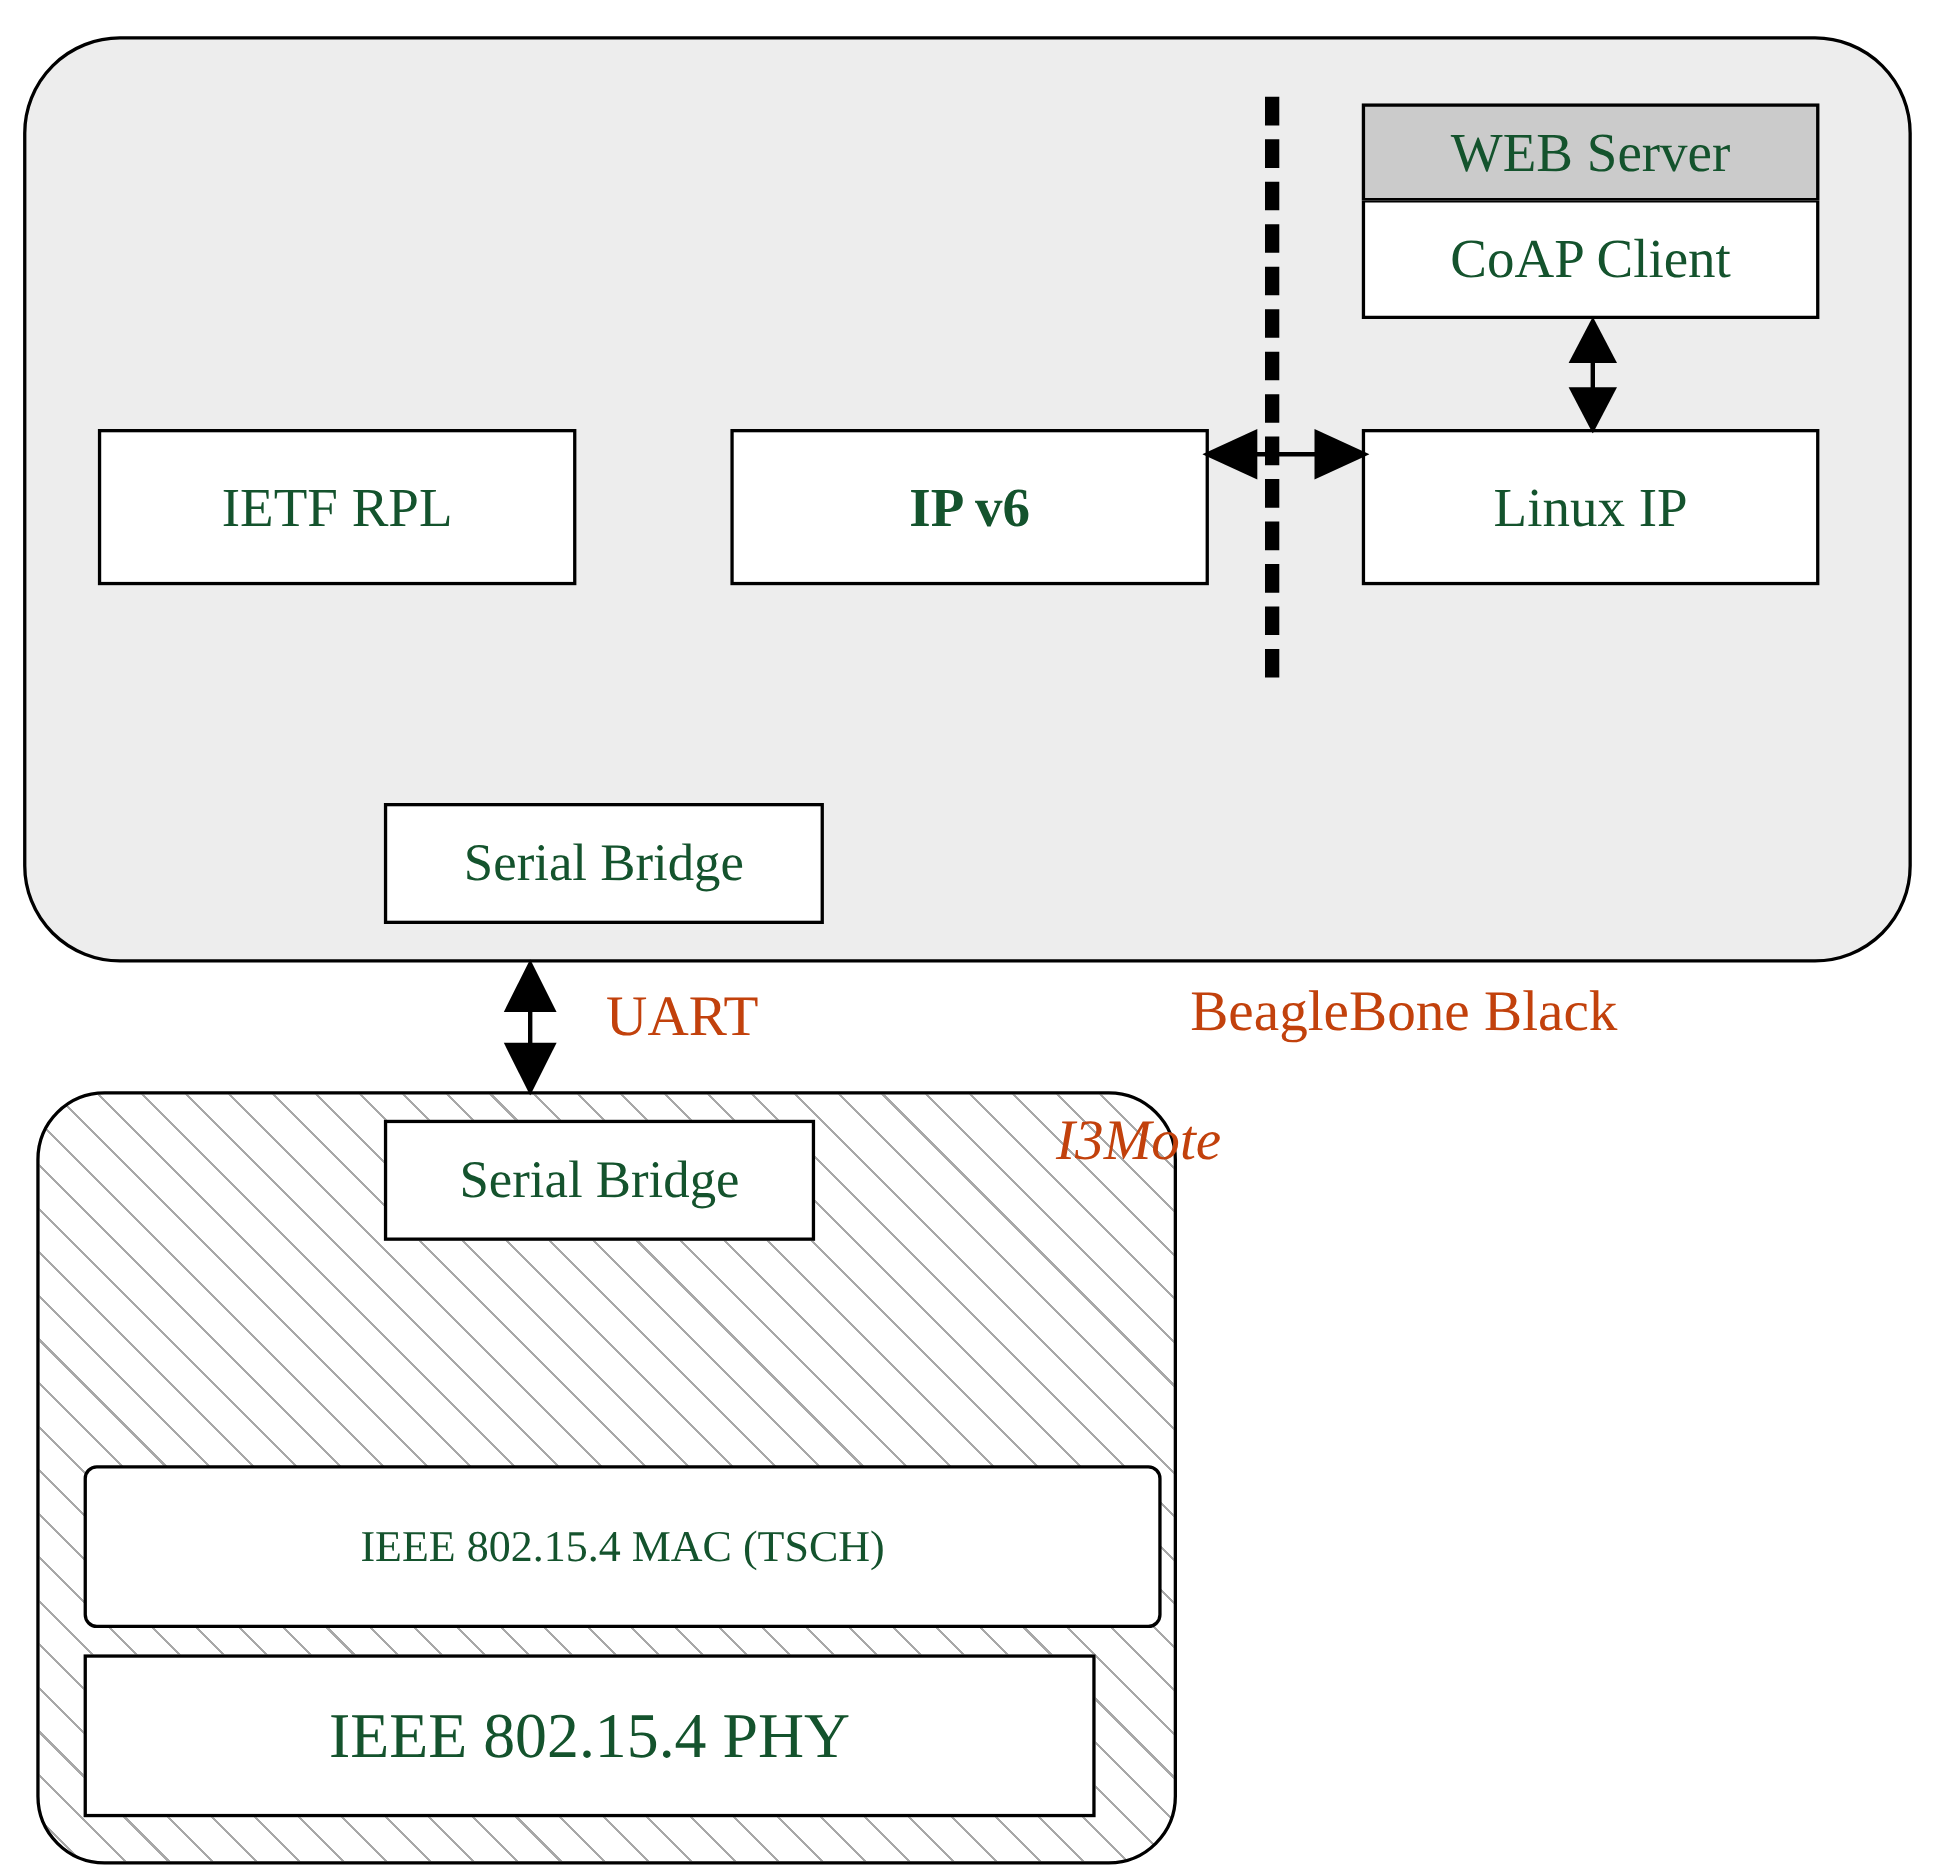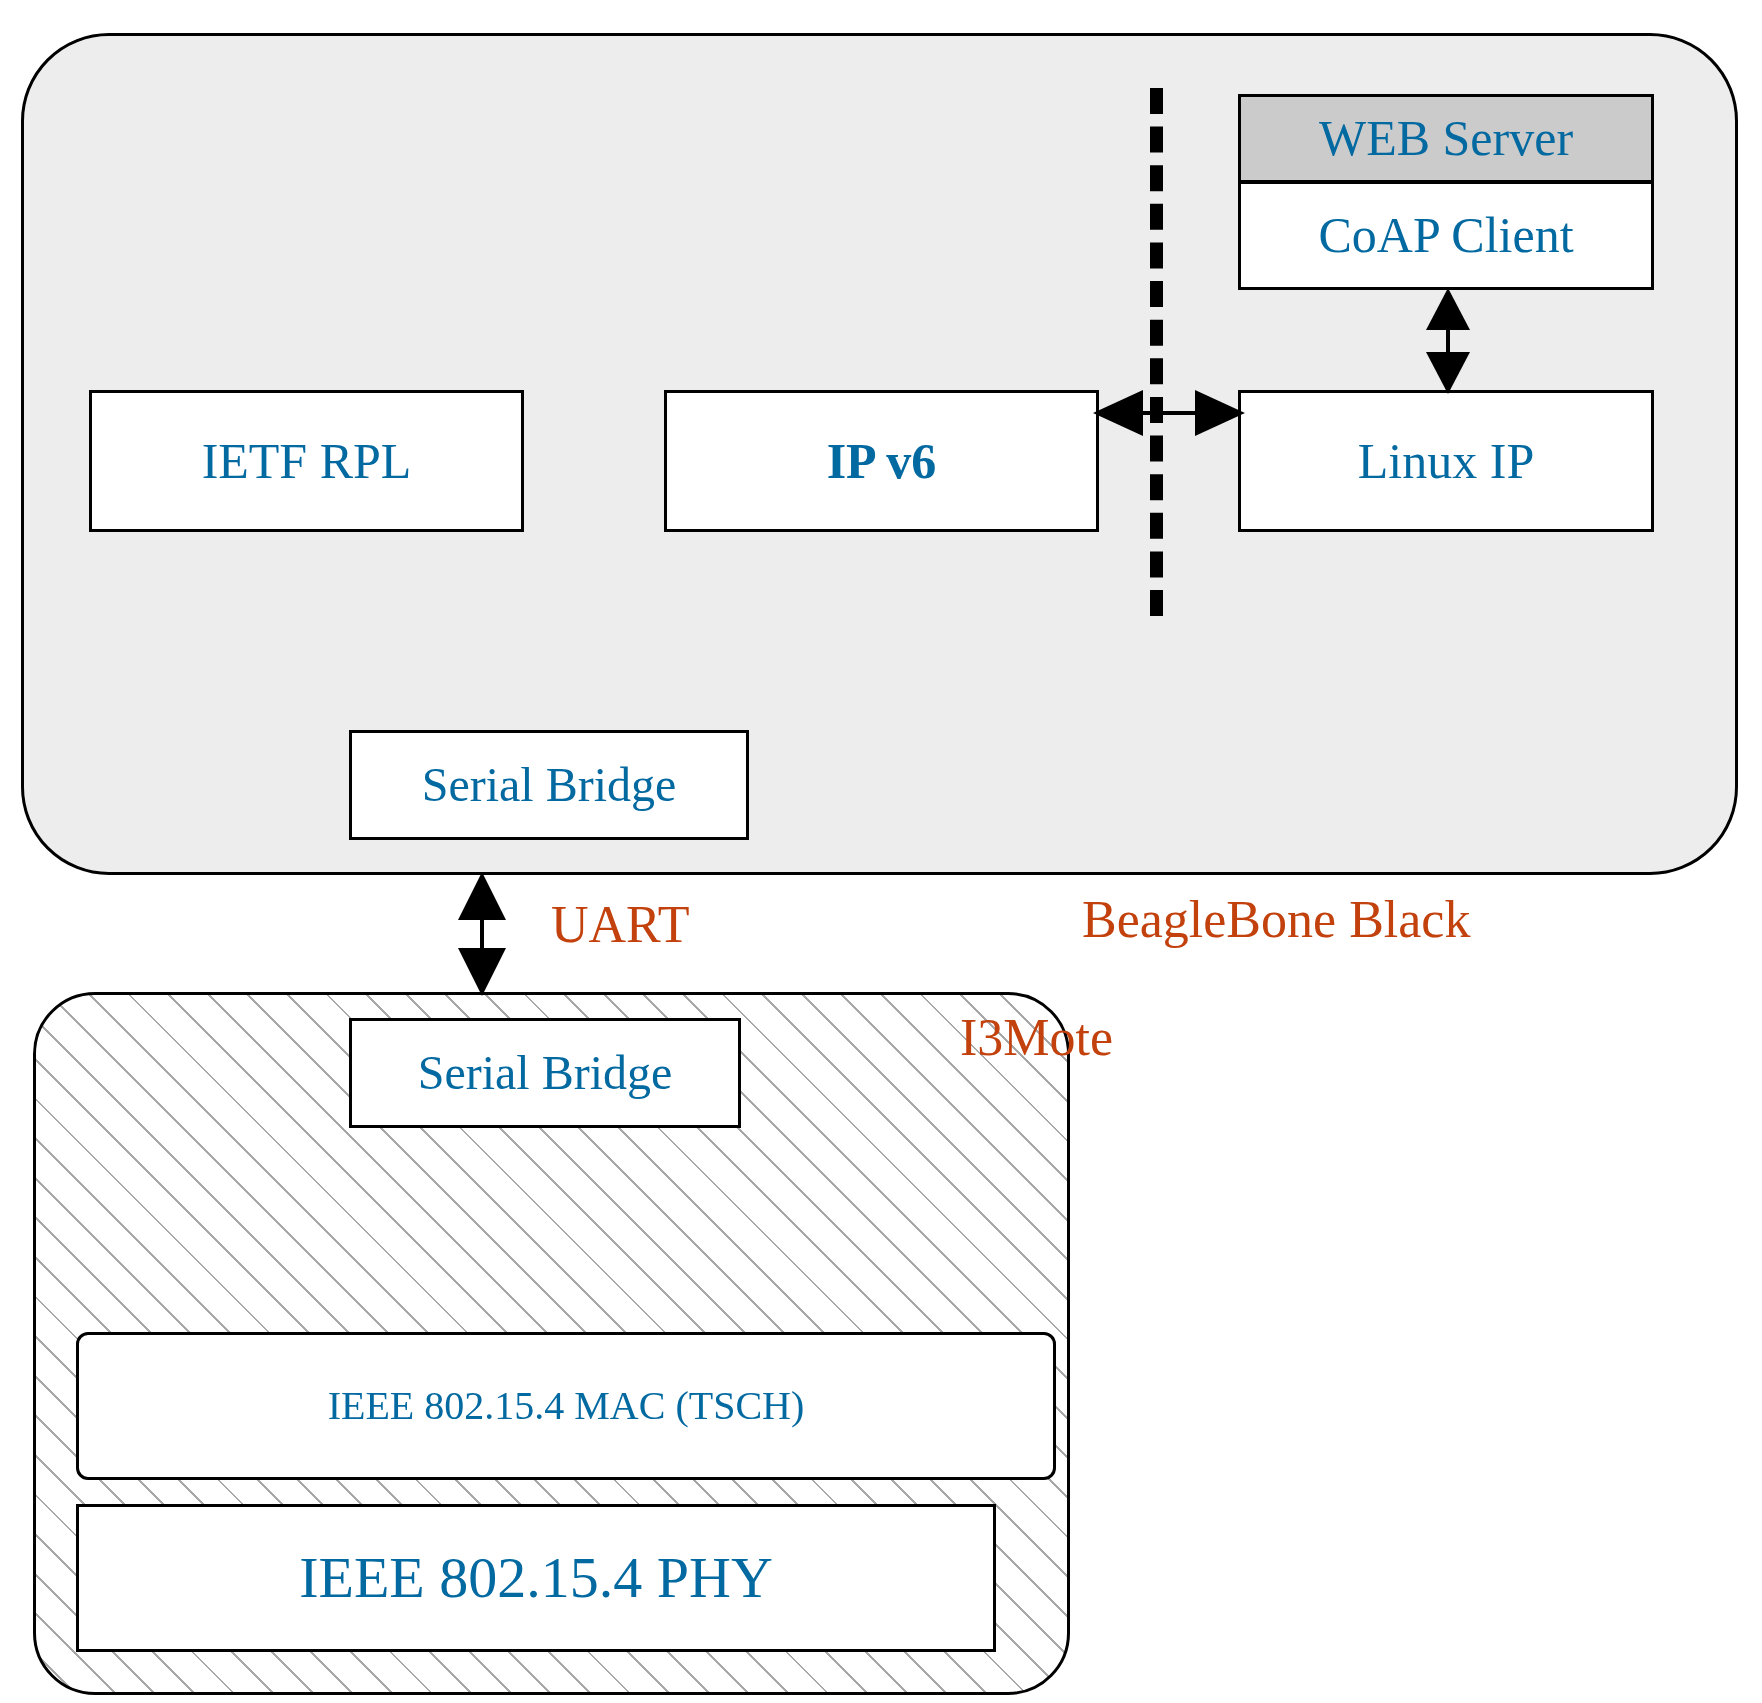--- a/index.html
+++ b/index.html
@@ -52,21 +52,21 @@
   
   .box {
     position: absolute;
     box-sizing: border-box;
     border: 3px solid #000000;
     background: #ffffff;
     display: flex;
     align-items: center;
     justify-content: center;
     text-align: center;
-    color: #0369a1;
+    color: #14532d;
     line-height: 1.1;
     z-index: 4;
   }
   .box.shaded { background: #cbcbcb; }
 
   .lbl-outside {
     position: absolute;
     color: #c2410c;
     white-space: nowrap;
     z-index: 6;
@@ -80,21 +80,21 @@
   #box-linux-ip   { left: 1238px; top: 390px; width: 416px; height: 142px; font-size: 50px; }
   #box-6lowpan    { left: 89px;   top: 558px; width: 1006px;height: 142px; font-size: 50px; }
   #box-serial-bbb { left: 349px;  top: 730px; width: 400px; height: 110px; font-size: 48px; }
 
   #box-serial-mote{ left: 349px;  top: 1018px;width: 392px; height: 110px; font-size: 48px; }
   #box-6tisch     { left: 76px;   top: 1160px;width: 893px; height: 148px; font-size: 50px; }
   #box-mac        { left: 76px;   top: 1332px;width: 980px; height: 148px; font-size: 40px; border-radius: 12px; }
   #box-phy        { left: 76px;   top: 1504px;width: 920px; height: 148px; font-size: 58px; }
 
   #label-beaglebone { left: 1082px; top: 890px;  font-size: 52px; }
-  #label-i3mote     { left: 960px;  top: 1008px; font-size: 52px; }
+  #label-i3mote     { left: 960px;  top: 1008px; font-size: 52px; font-style: italic; }
   #label-uart       { left: 551px;  top: 895px;  font-size: 52px; }
 
   
   .connector {
     position: absolute;
     z-index: 5;
   }
   #divider-dashed {
     left: 1150px;
     top: 88px;

